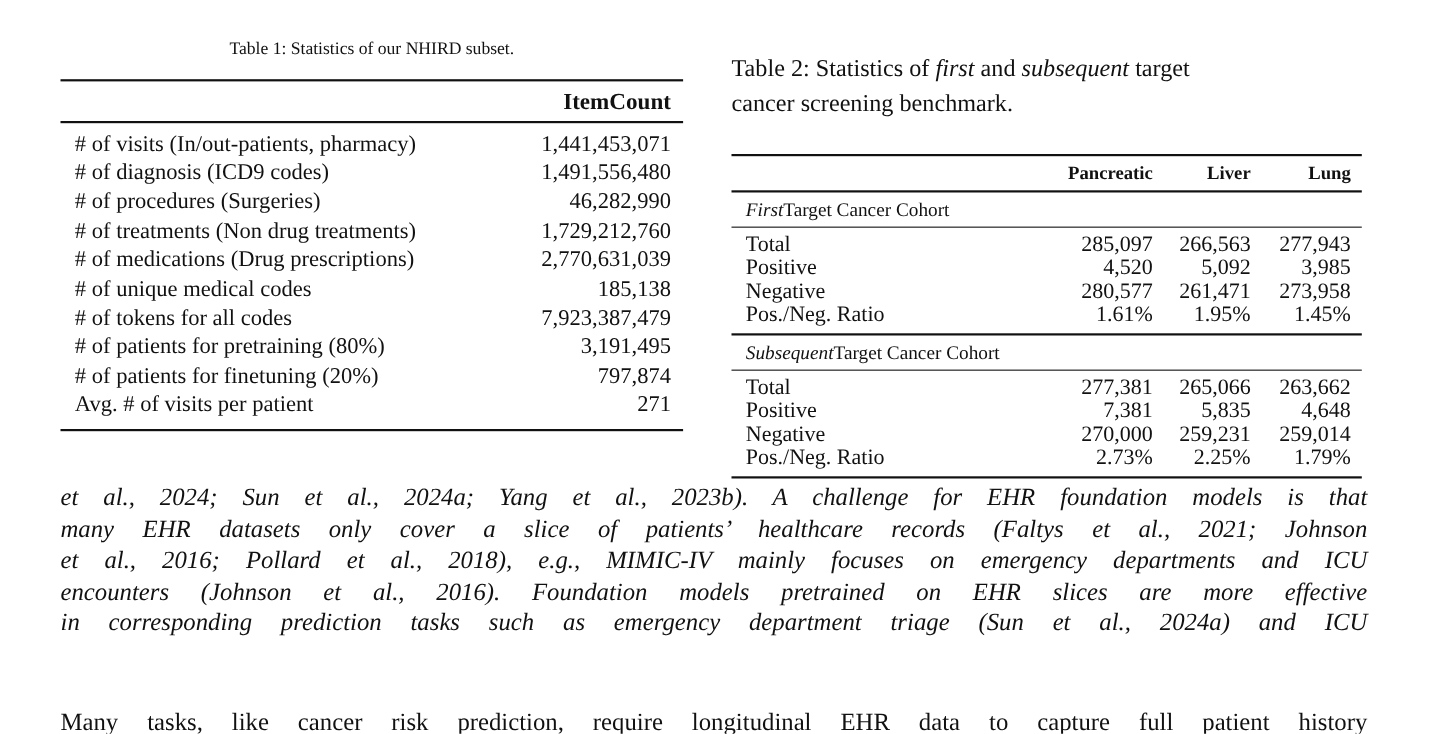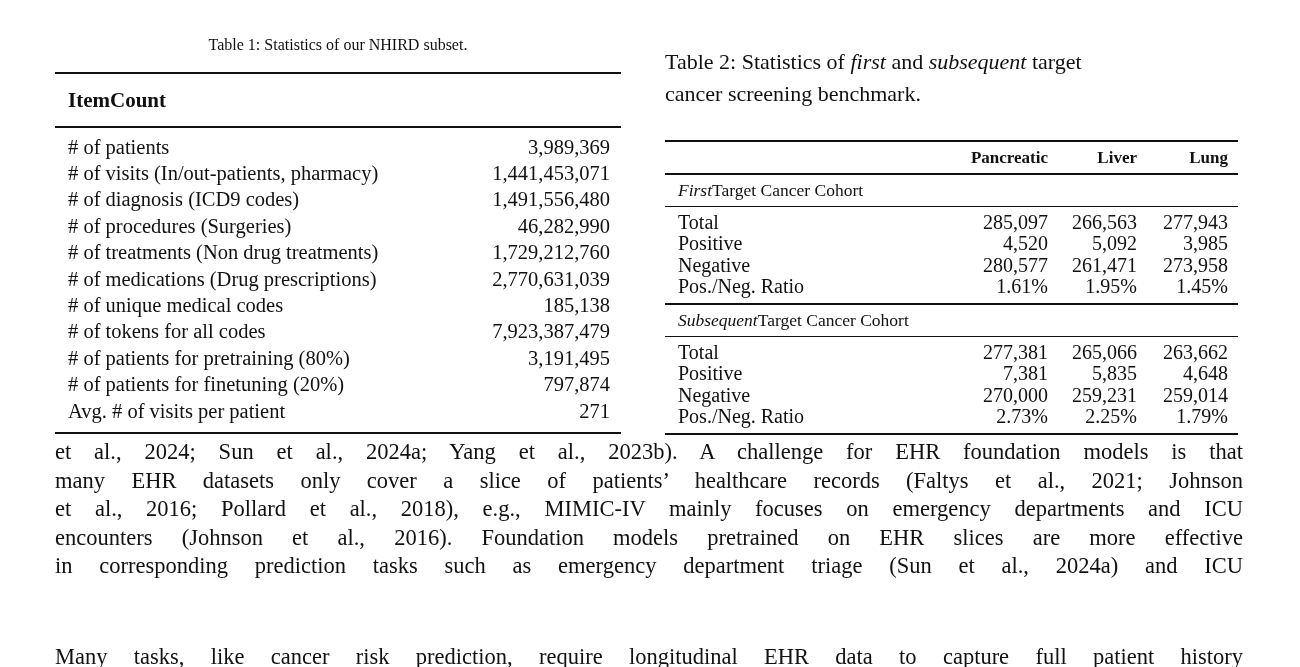--- a/index.html
+++ b/index.html
@@ -9,22 +9,22 @@
     background: #ffffff; color: #111111;
     font-family: "Liberation Serif", "DejaVu Serif", serif;
     position: relative;
   }
   .rule { background: #111111; }
 
   
   .table1-block { position: absolute; left: 55px; top: 0; width: 566px; }
   .t1-caption { text-align: center; font-size: 16px; line-height: 28px; margin-top: 31px; }
   .t1-toprule { height: 2px; margin-top: 13px; }
-  .t1-header { display: flex; justify-content: flex-start; align-items: center;
-               height: 52px; padding: 0 11px 0 13px; font-weight: bold; font-size: 21px; }
+  .t1-header { display: flex; justify-content: flex-end; align-items: center;
+               height: 36px; padding: 0 11px 0 13px; font-weight: bold; font-size: 21px; }
   .t1-midrule { height: 1.5px; }
   .t1-rows { padding: 6px 11px 8px 13px; }
   .t1-row { display: flex; justify-content: space-between; font-size: 20.5px; line-height: 26.4px; white-space: nowrap; }
   .t1-bottomrule { height: 2px; }
 
   
   .table2-block { position: absolute; left: 665px; top: 0; width: 573px; }
   .t2-caption { font-size: 22px; line-height: 32px; margin-top: 46px; }
   .t2-toprule { height: 2px; margin-top: 30px; }
   .t2-grid { display: grid; grid-template-columns: 1fr 89px 89px 91px;
@@ -32,42 +32,38 @@
   .t2-header-row { height: 31px; font-weight: bold; font-size: 17px; }
   .t2-num { text-align: right; }
   .t2-midrule { height: 1.5px; }
   .t2-section-title { height: 31px; display: flex; align-items: center; padding-left: 13px; font-size: 17.5px; }
   .t2-section-rows { padding: 5px 0 6px; }
   .t2-row { font-size: 20px; line-height: 21.3px; }
   .t2-bottomrule { height: 2px; }
   .it { font-style: italic; }
 
   
-  .paragraph { position: absolute; left: 55px; top: 438px; width: 1188px; }
+  .paragraph { position: absolute; left: 55px; top: 438px; width: 1188px; font-style: italic; }
   .body-line { font-size: 22.5px; line-height: 28.6px;
                text-align: justify; text-align-last: justify; white-space: normal; }
   .body-line.last { text-align: left; text-align-last: left; }
   .paragraph2 { position: absolute; left: 55px; top: 643px; width: 1188px; }
 </style>
 </head>
 <body>
 
 <div class="table1-block">
   <div class="t1-caption">Table 1: Statistics of our NHIRD subset.</div>
   <div class="rule t1-toprule"></div>
   <div class="t1-header">
     <span>Item</span>
     <span>Count</span>
   </div>
   <div class="rule t1-midrule"></div>
   <div class="t1-rows">
-    <div class="t1-row">
-        <span># of patients</span>
-        <span>3,989,369</span>
-      </div>
     <div class="t1-row">
         <span># of visits (In/out-patients, pharmacy)</span>
         <span>1,441,453,071</span>
       </div>
     <div class="t1-row">
         <span># of diagnosis (ICD9 codes)</span>
         <span>1,491,556,480</span>
       </div>
     <div class="t1-row">
         <span># of procedures (Surgeries)</span>

